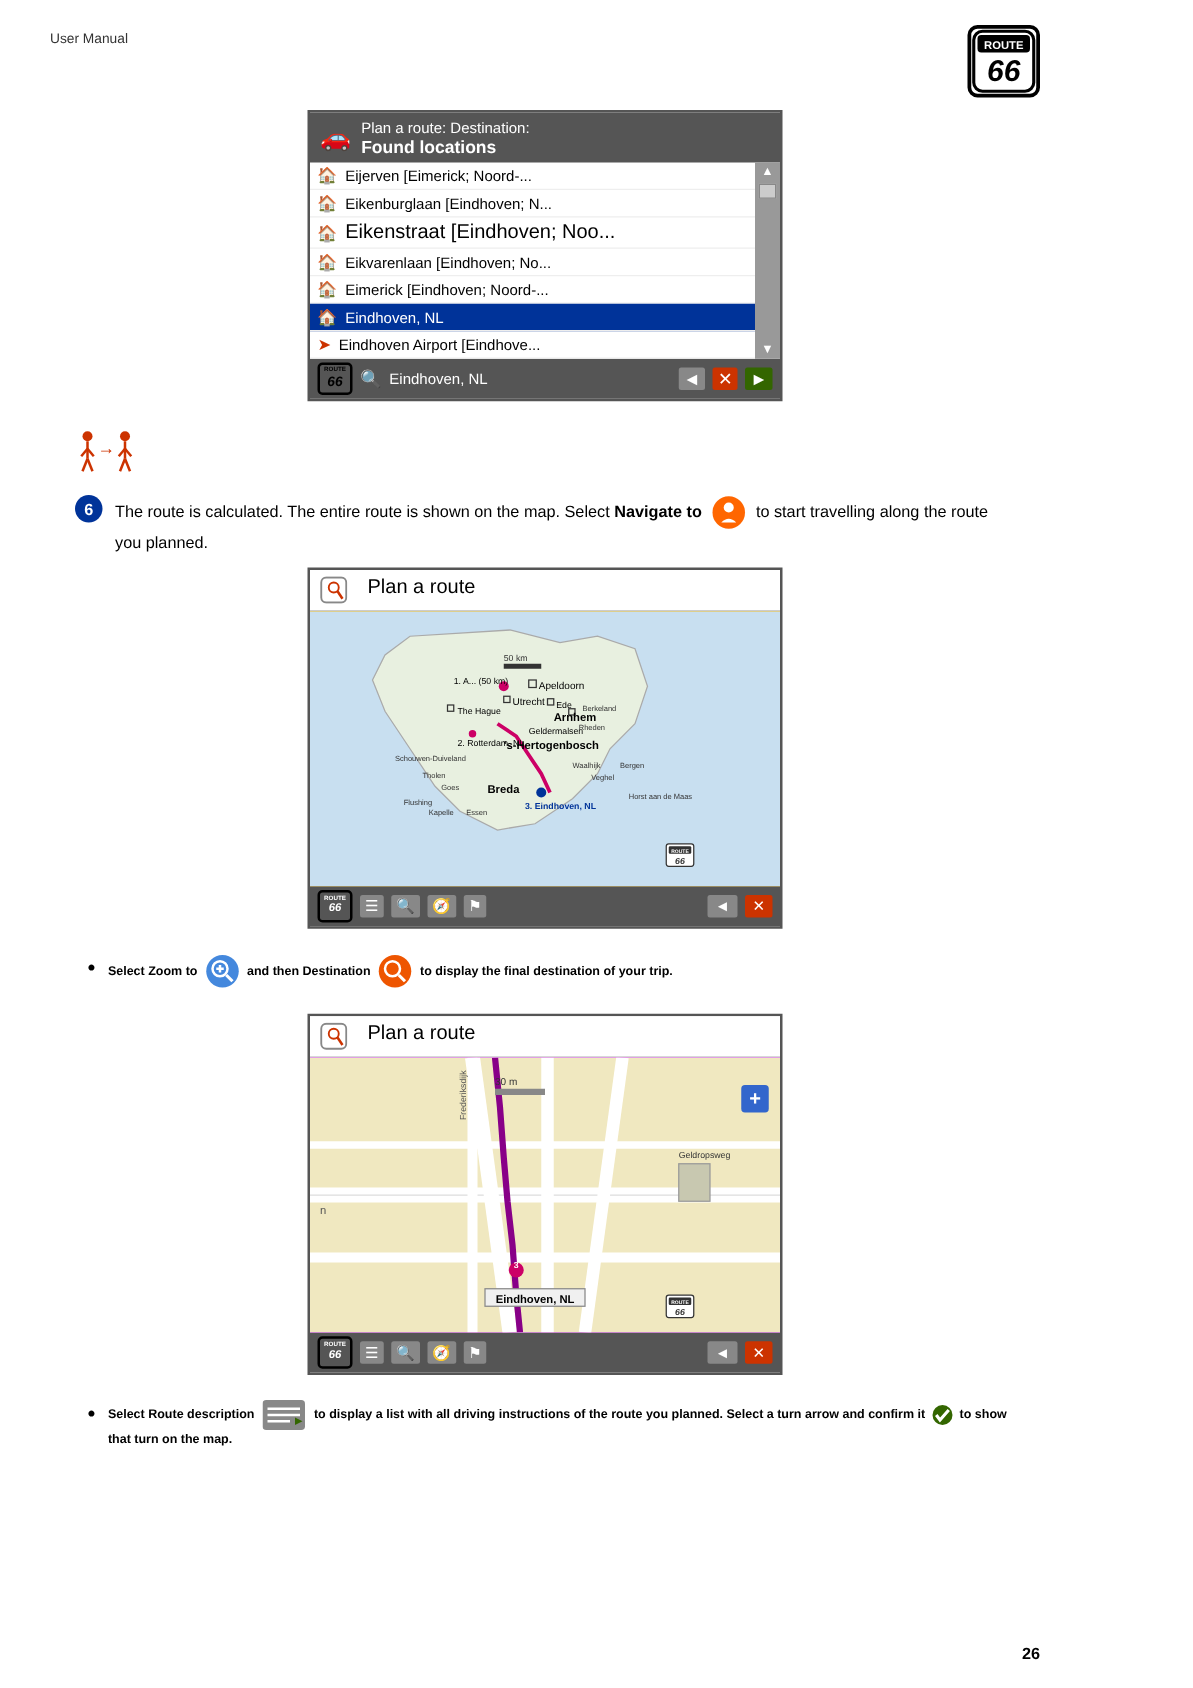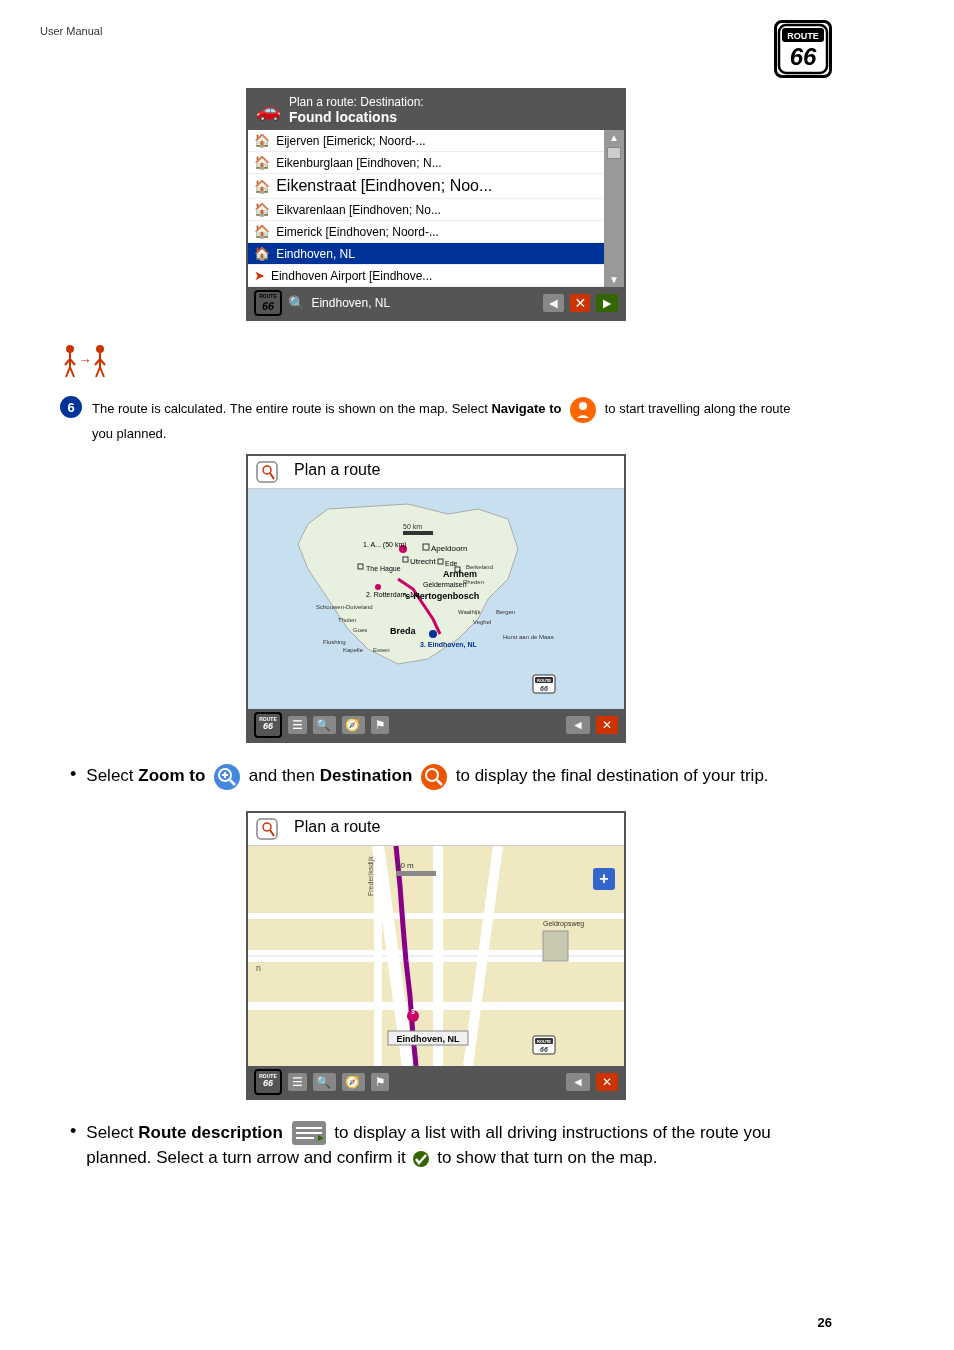--- a/index.html
+++ b/index.html
@@ -171,22 +171,23 @@
       align-items: flex-start;
       gap: 10px;
       margin-bottom: 20px;
     }
     .bullet-dot {
       font-size: 18px;
       line-height: 1.3;
       margin-left: 10px;
     }
     .bullet-content {
-      font-size: 17px;
+      font-size: 10px;
       line-height: 1.5;
+      font-weight: bold;
     }
 
     
     .page-number {
       position: absolute;
       bottom: 20px;
       right: 40px;
       font-size: 13px;
       font-weight: bold;
     }

